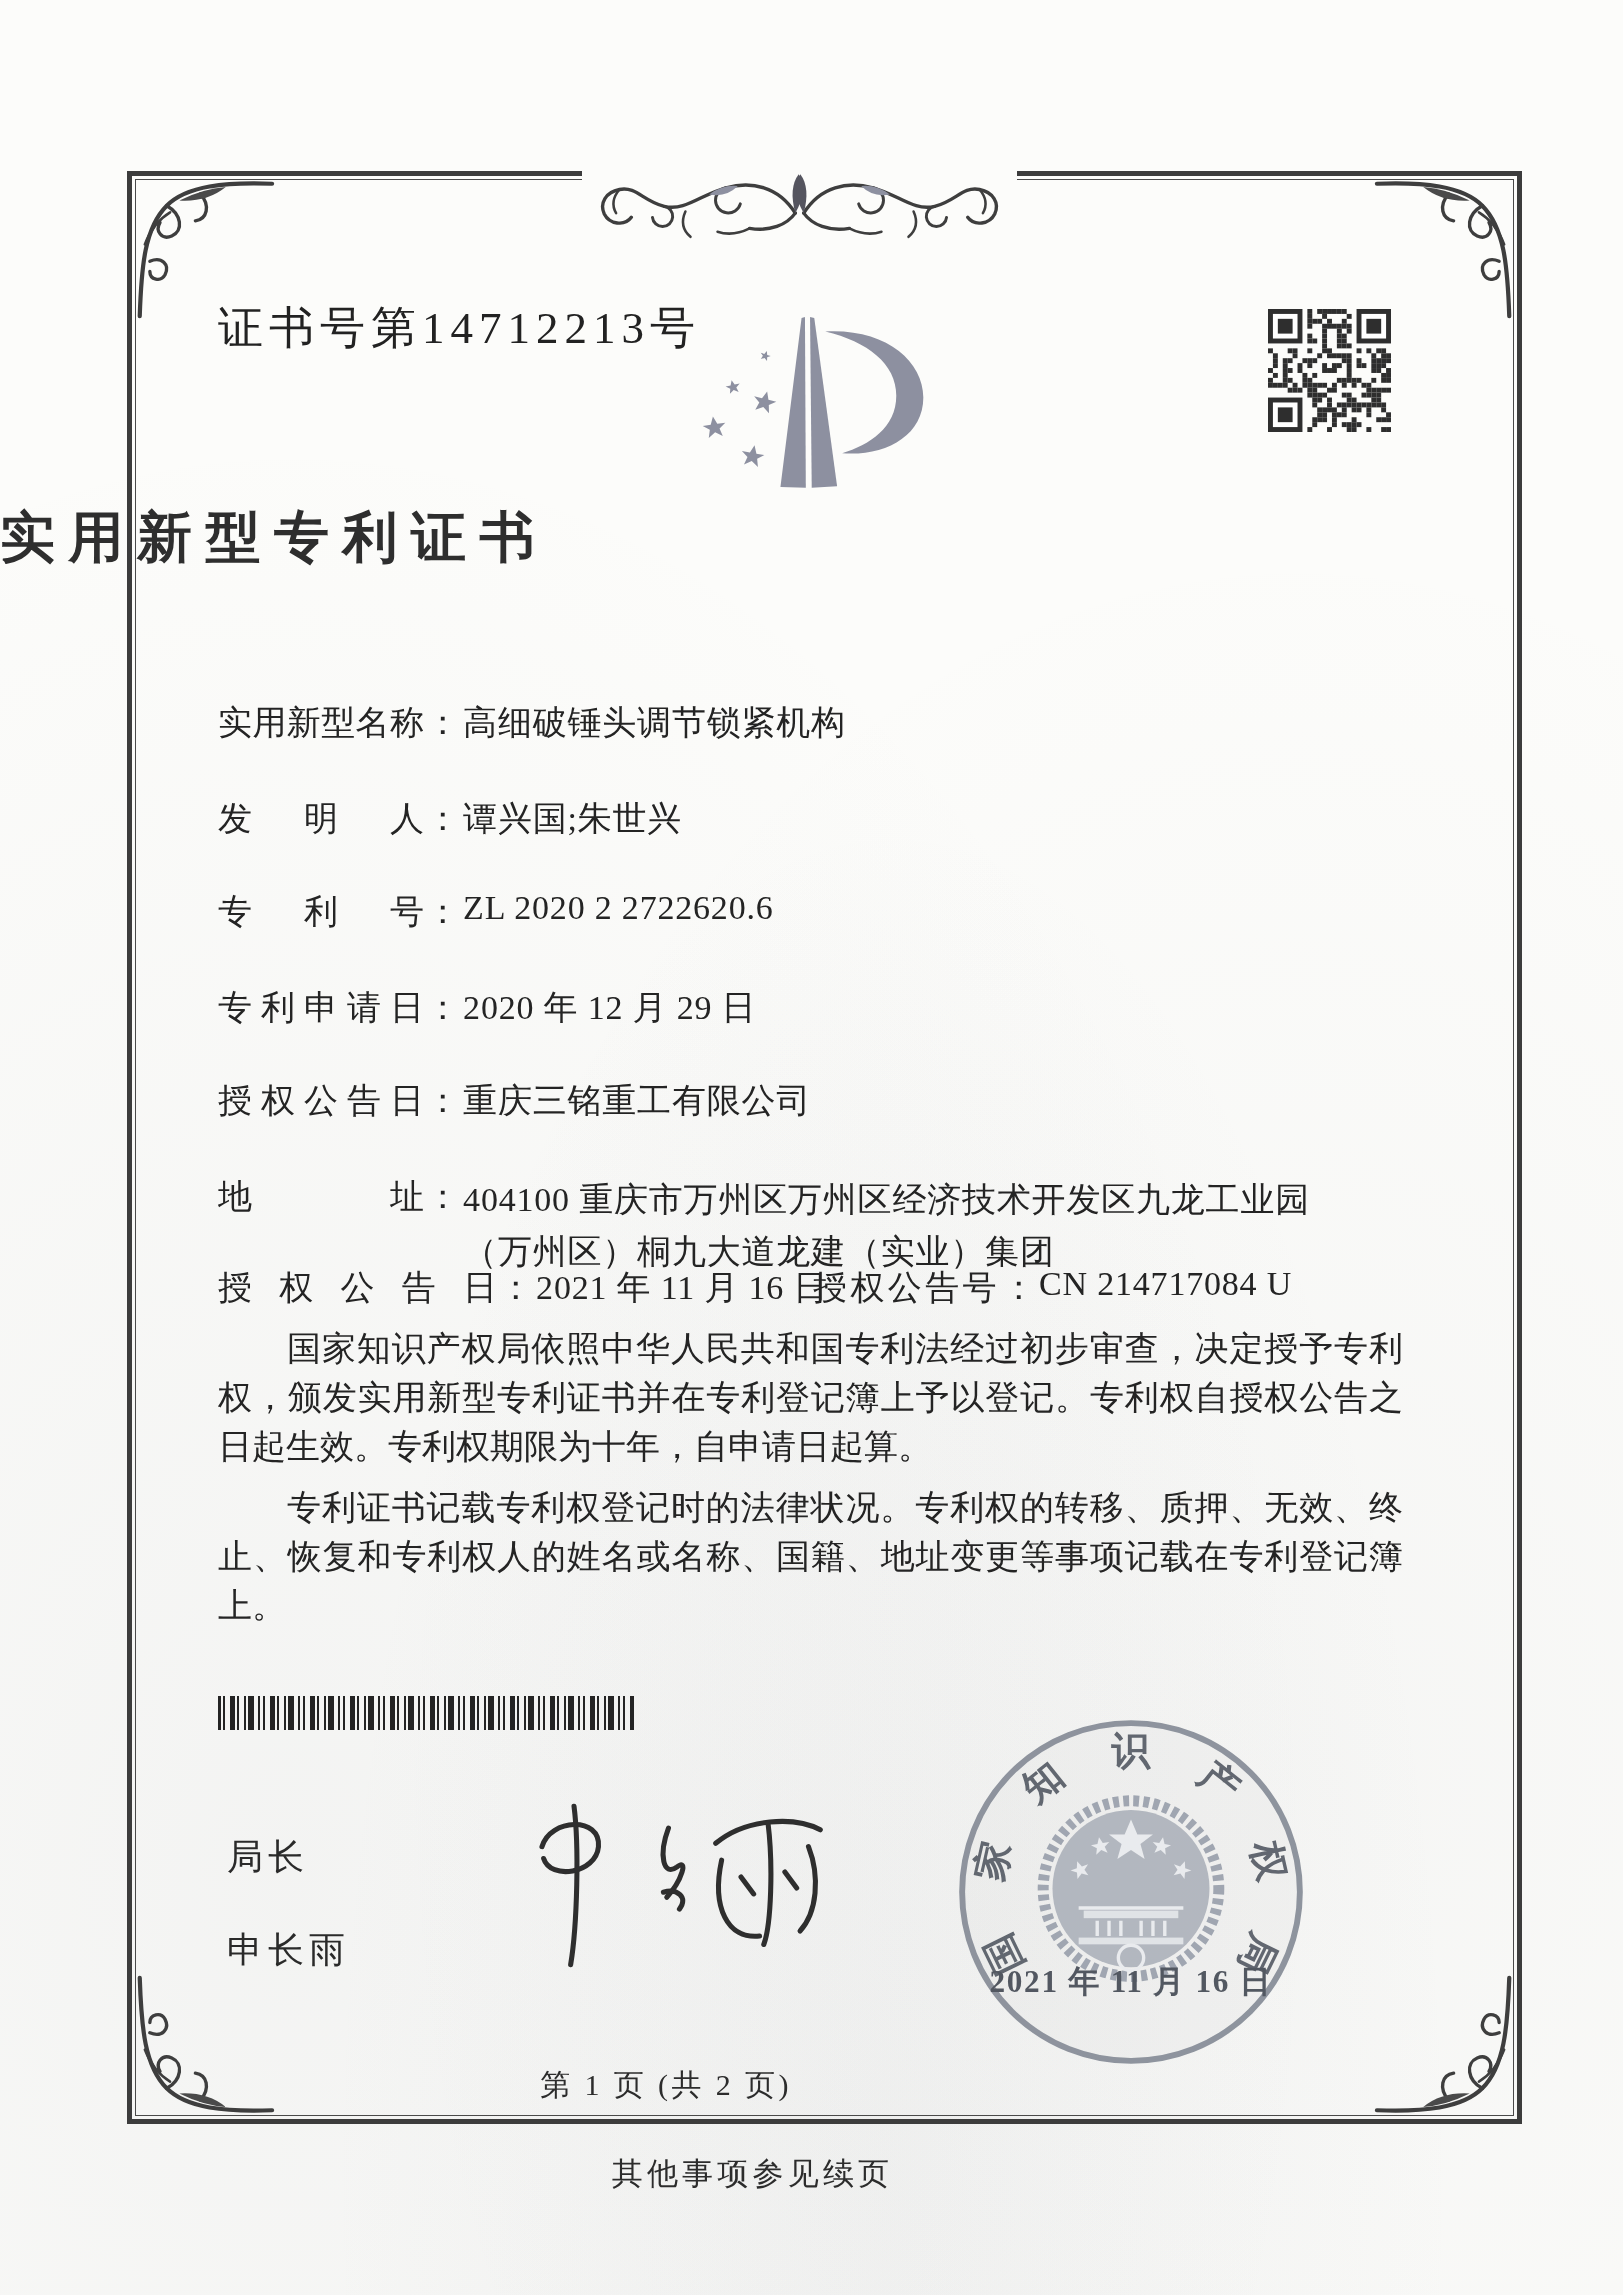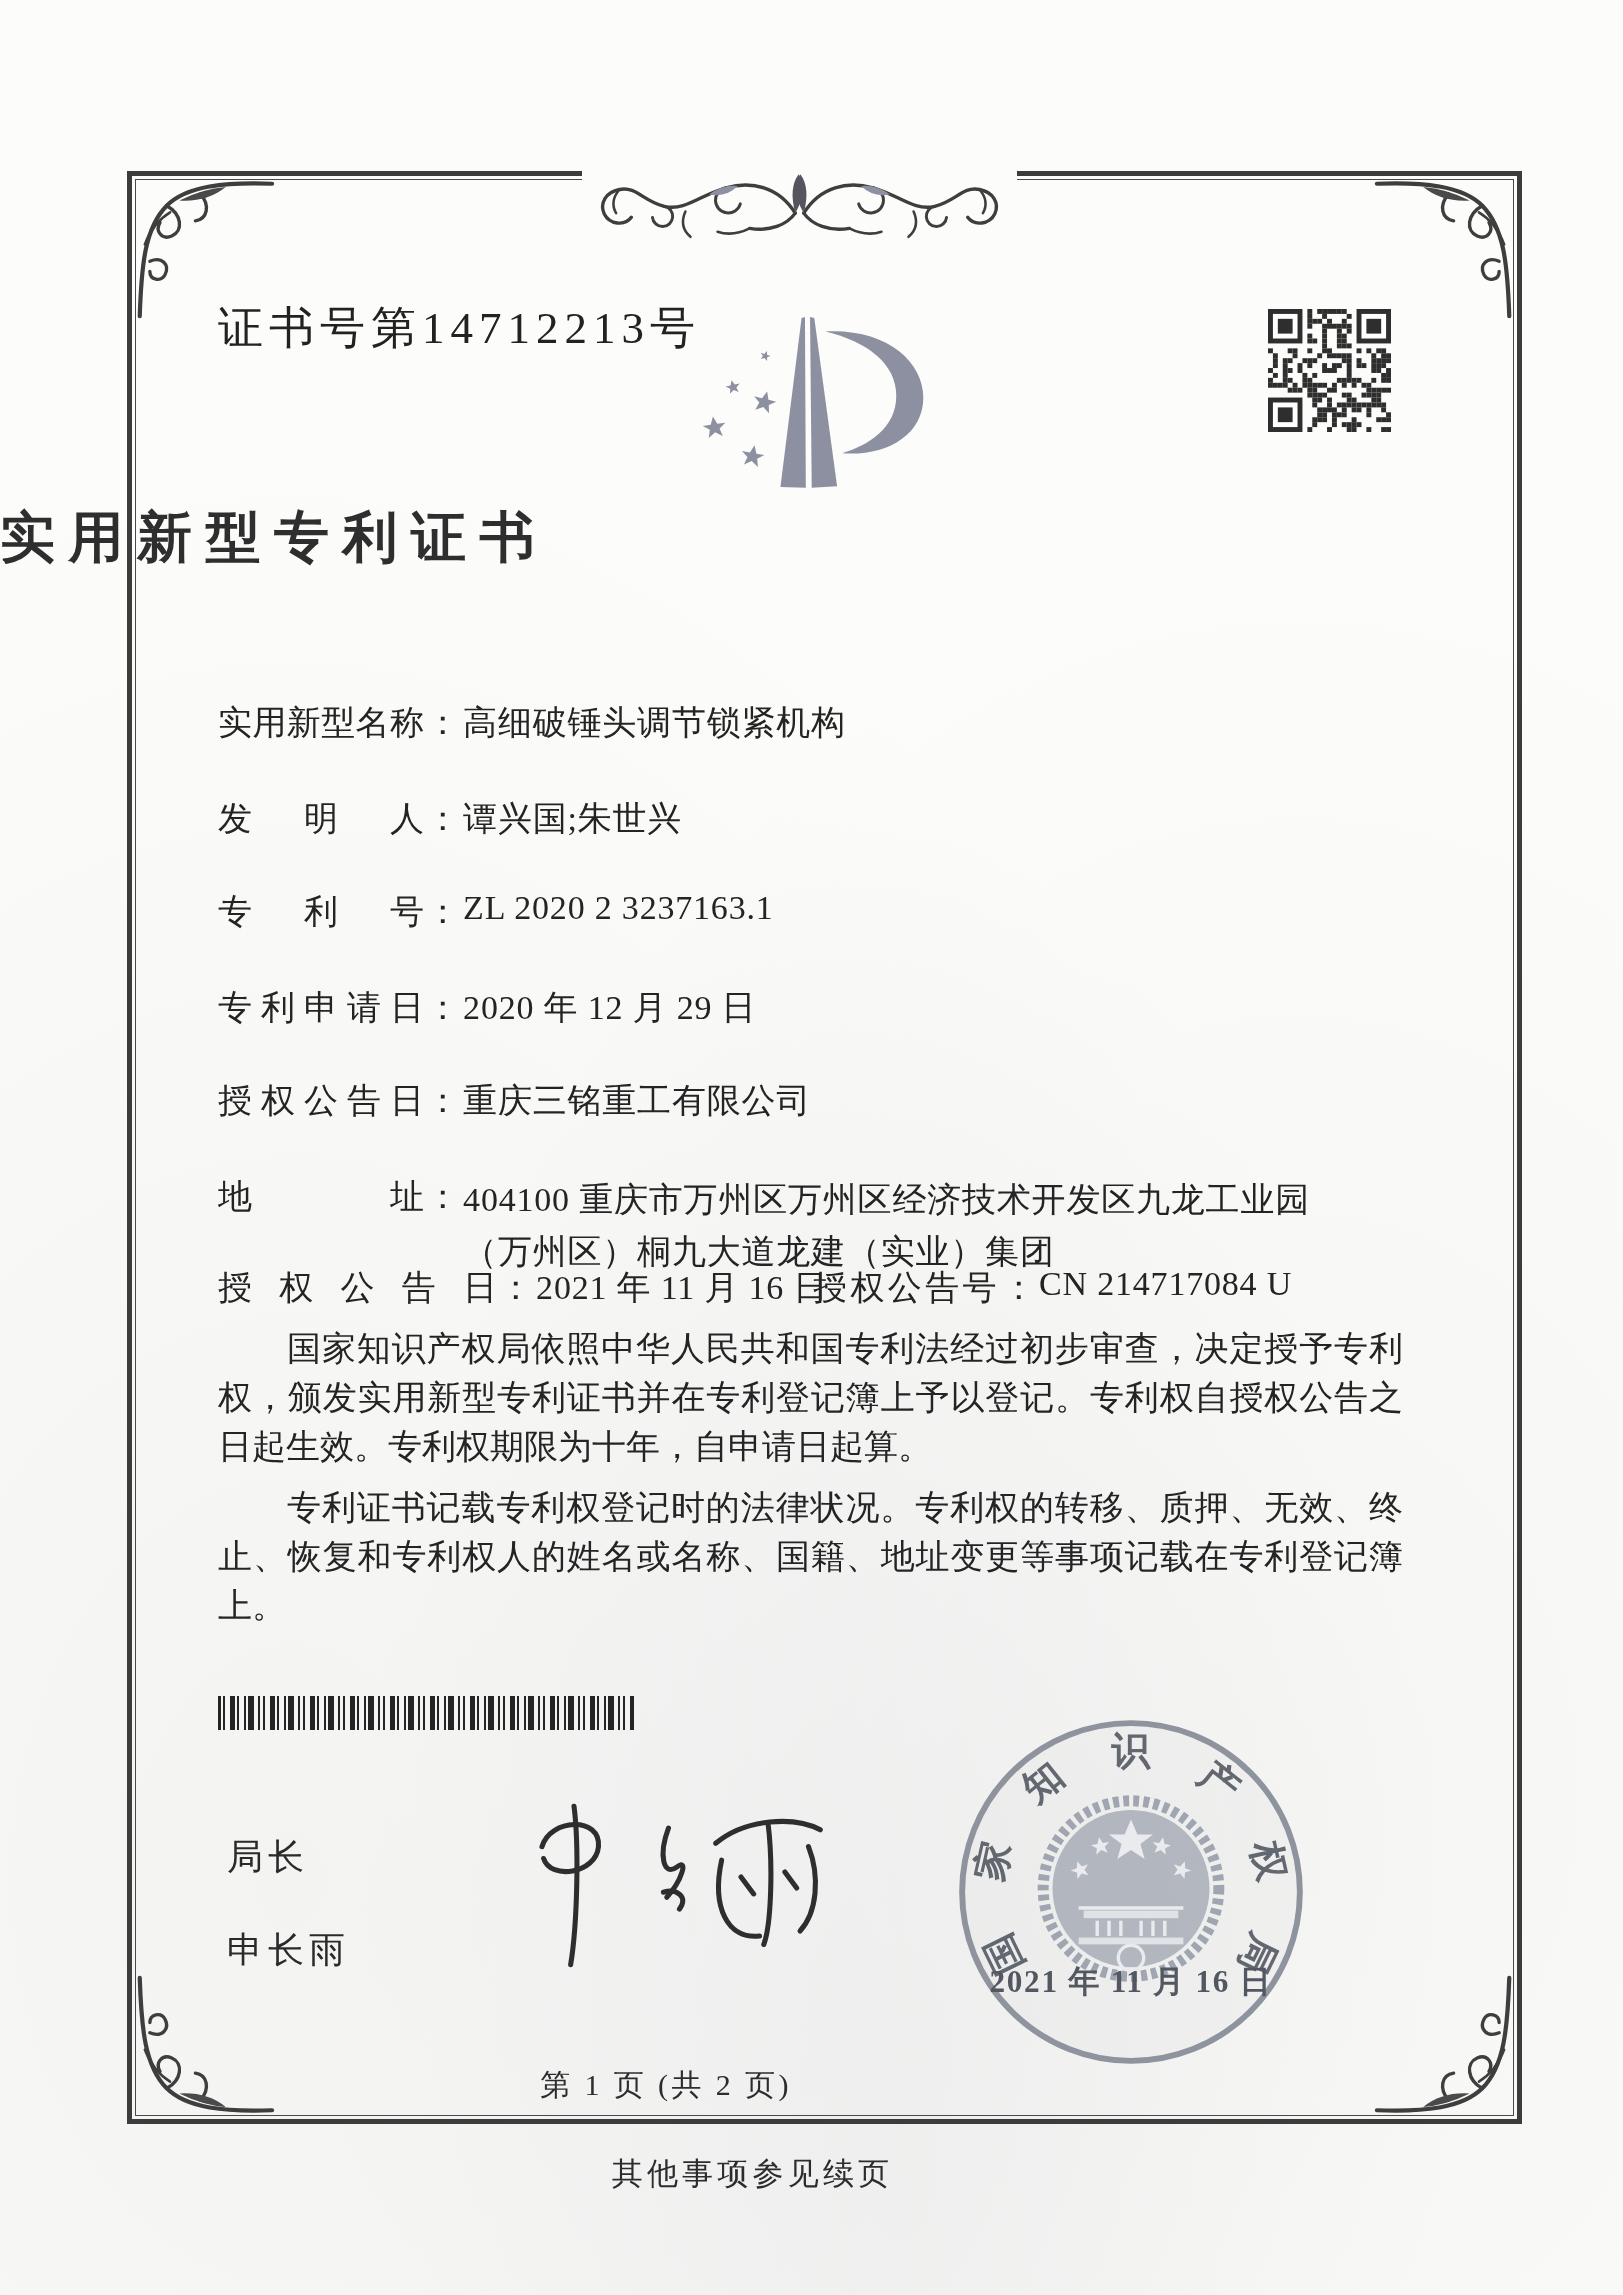--- a/index.html
+++ b/index.html
@@ -389,21 +389,21 @@
 
   <div class="field-row" style="top:700px">
     <span class="flabel">实用新型名称</span><span class="fcolon">：</span><span class="fvalue">高细破锤头调节锁紧机构</span>
   </div>
 
   <div class="field-row" style="top:796px">
     <span class="flabel">发明人</span><span class="fcolon">：</span><span class="fvalue">谭兴国;朱世兴</span>
   </div>
 
   <div class="field-row" style="top:889px">
-    <span class="flabel">专利号</span><span class="fcolon">：</span><span class="fvalue">ZL 2020 2 3237163.1</span>
+    <span class="flabel">专利号</span><span class="fcolon">：</span><span class="fvalue">ZL 2020 2 2722620.6</span>
   </div>
 
   <div class="field-row" style="top:985px">
     <span class="flabel">专利申请日</span><span class="fcolon">：</span><span class="fvalue">2020 年 12 月 29 日</span>
   </div>
 
   <div class="field-row" style="top:1078px">
     <span class="flabel">授权公告日</span><span class="fcolon">：</span><span class="fvalue">重庆三铭重工有限公司</span>
   </div>
 

